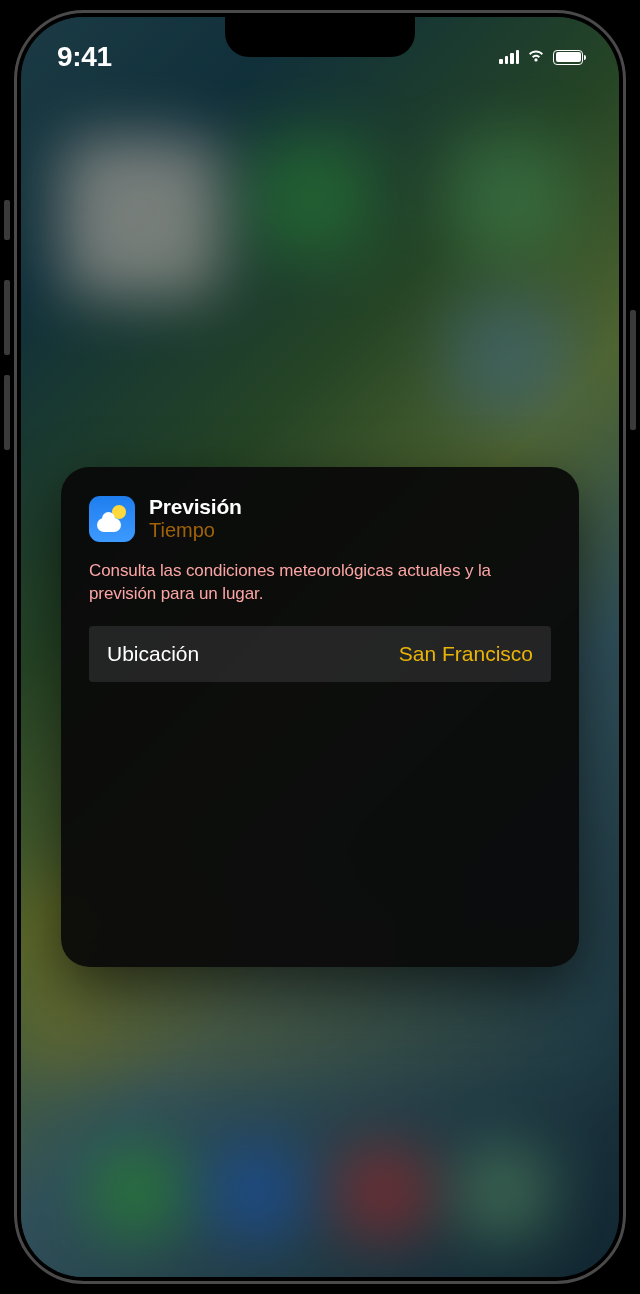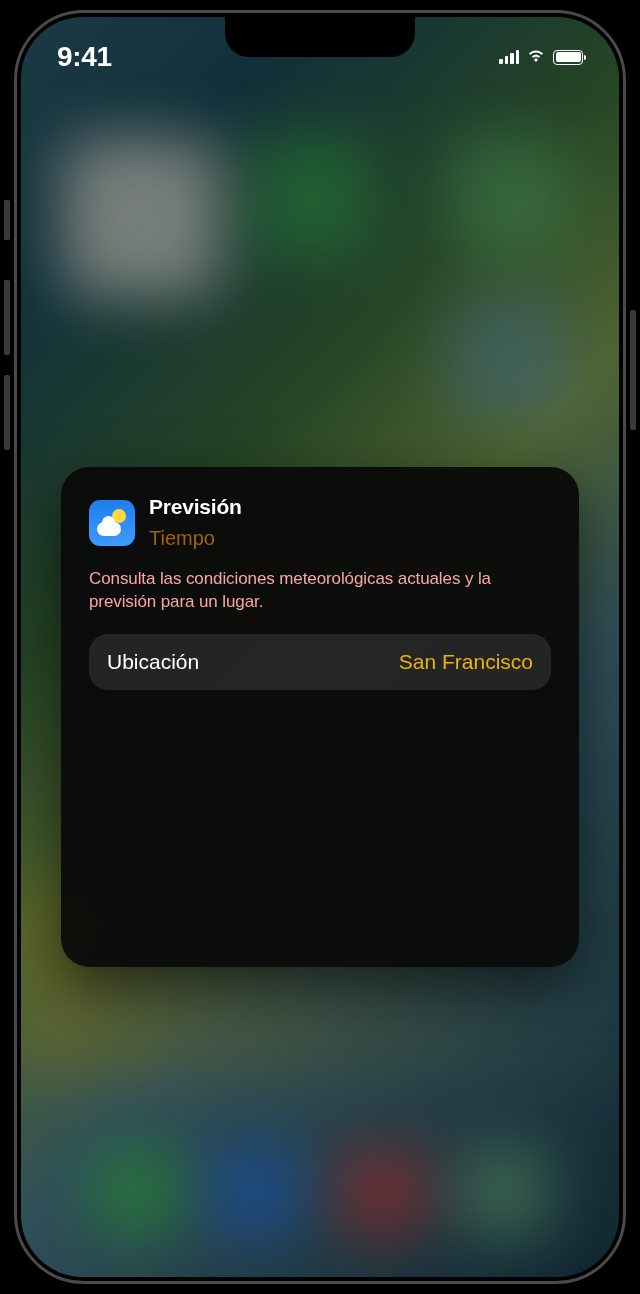--- a/index.html
+++ b/index.html
@@ -218,21 +218,21 @@
       right: 9px;
       width: 14px;
       height: 14px;
       background: #ffd93d;
       border-radius: 50%;
     }
     
     .widget-titles {
       display: flex;
       flex-direction: column;
-      gap: 8px;
+      gap: 0px;
     }
     
     .widget-title {
       color: #fff;
       font-size: 21px;
       font-weight: 600;
       letter-spacing: -0.2px;
     }
     
     .widget-subtitle {
@@ -244,21 +244,21 @@
     .widget-description {
       color: #fca5a5;
       font-size: 17px;
       line-height: 1.35;
       margin-bottom: 20px;
       letter-spacing: -0.1px;
     }
     
     .location-row {
       background: rgba(60,60,62,0.5);
-      border-radius: 19px;
+      border-radius: 4px;
       padding: 16px 18px;
       display: flex;
       justify-content: space-between;
       align-items: center;
     }
     
     .location-label {
       color: #fff;
       font-size: 21px;
       font-weight: 400;

